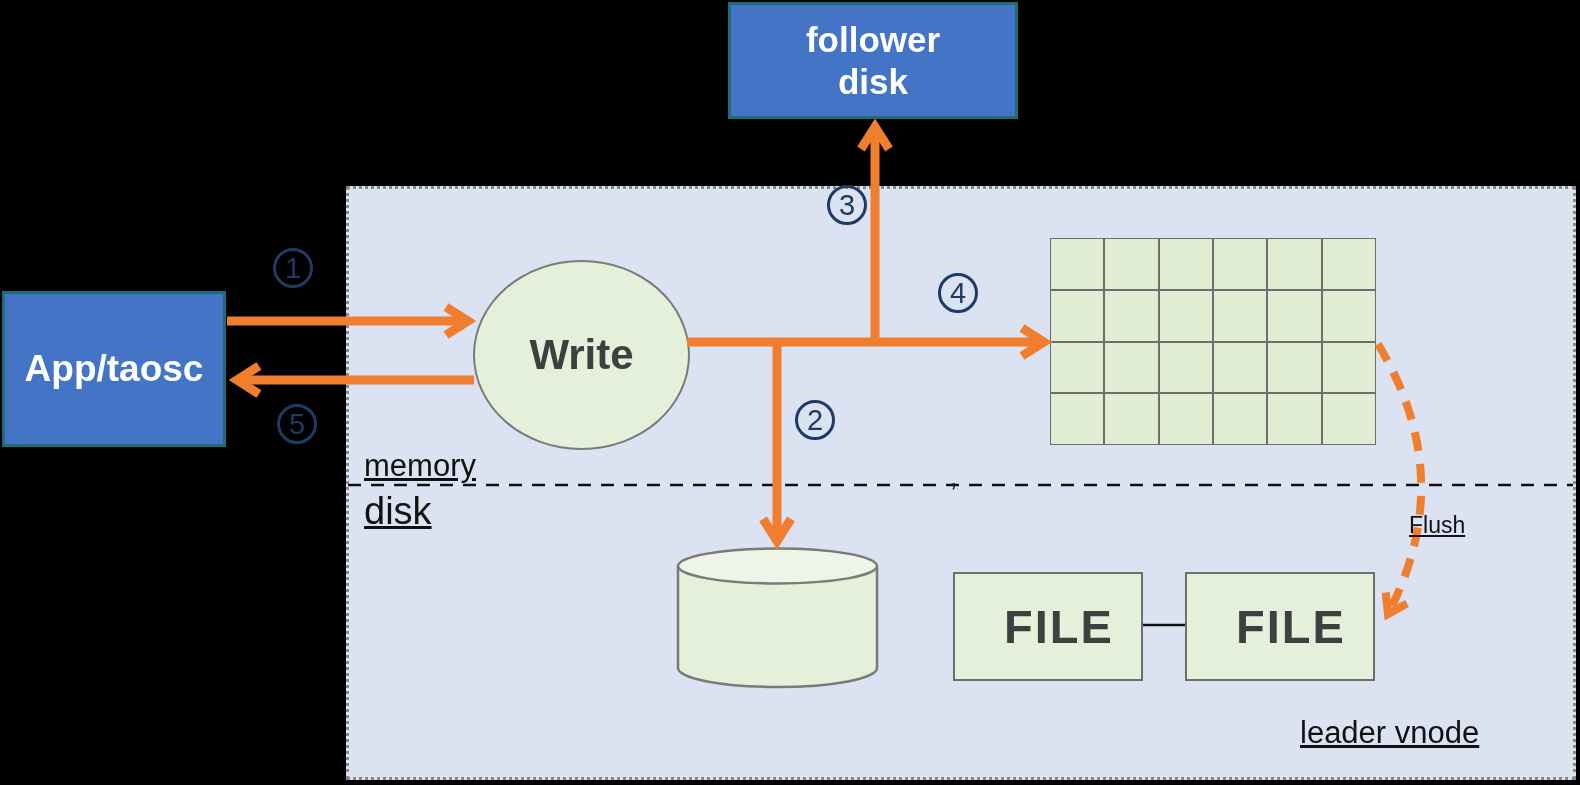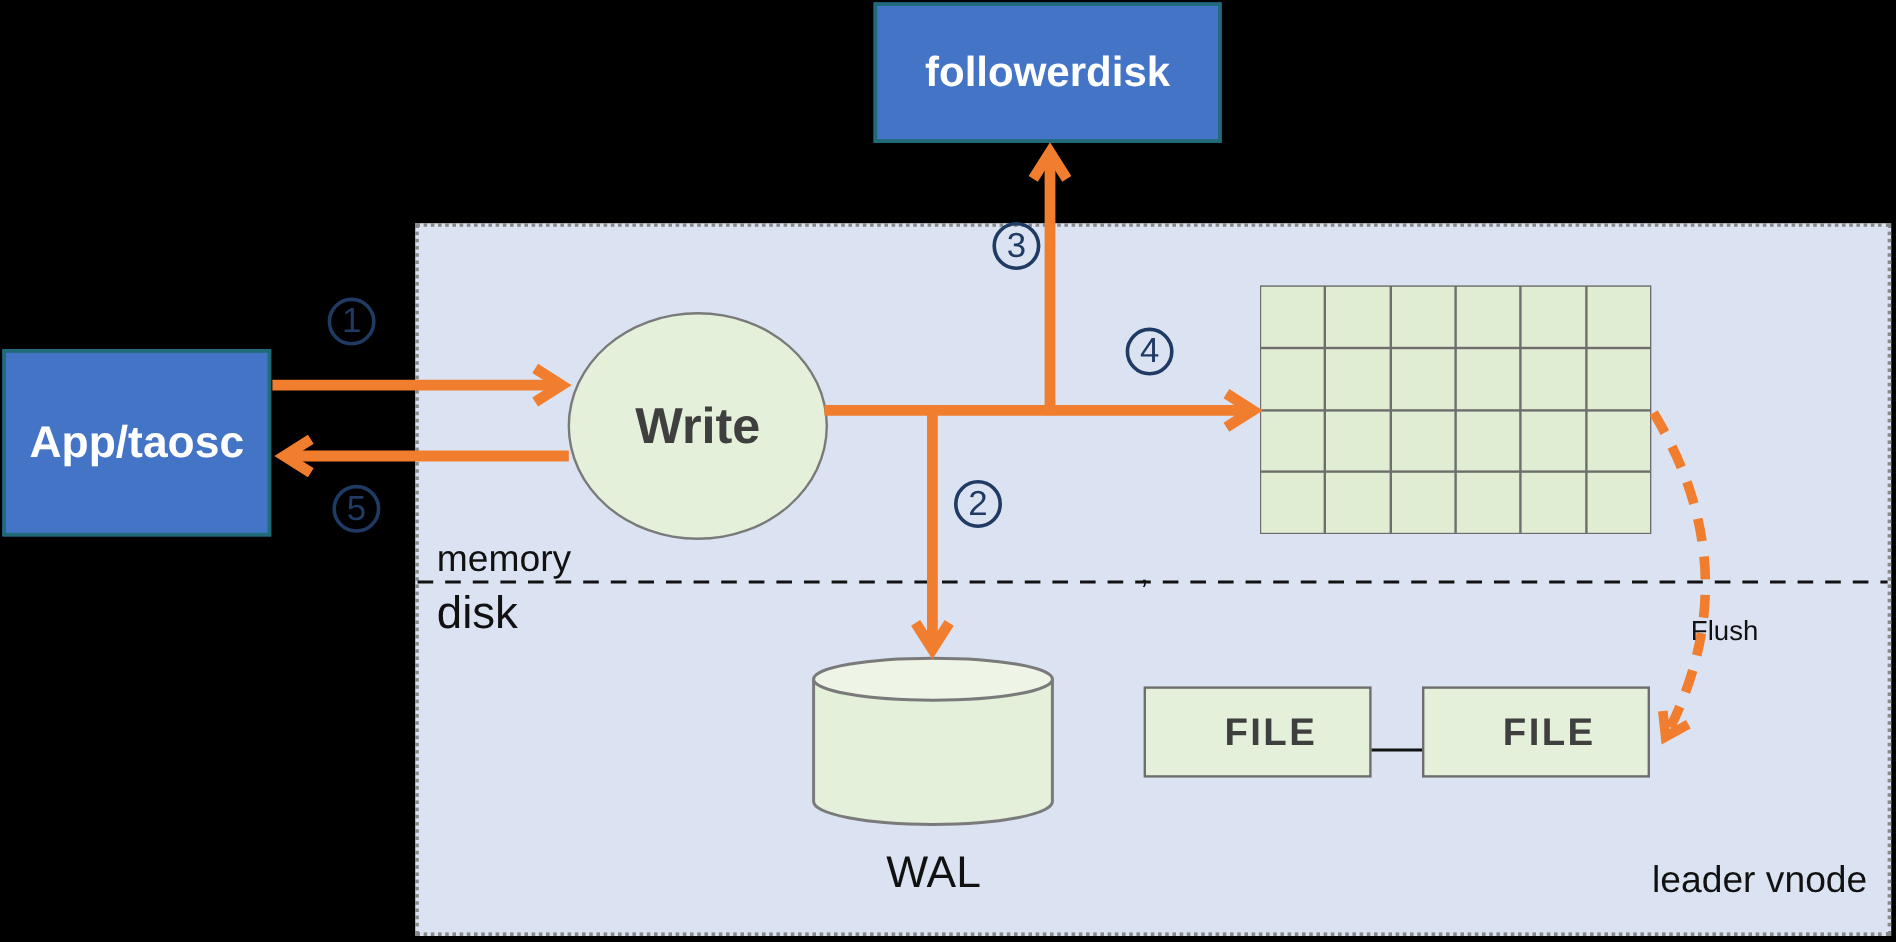--- a/index.html
+++ b/index.html
@@ -26,21 +26,21 @@
     position:absolute;left:346px;top:186px;width:1230px;height:594px;
     background:var(--region-fill);
     border:3px dotted var(--region-border);
     box-sizing:border-box;z-index:1;
   }
 
   
   .blue-node{
     position:absolute;background:var(--node-blue);
     border:3px solid var(--node-blue-border);box-sizing:border-box;
-    display:flex;flex-direction:row;align-items:center;justify-content:center;
+    display:flex;flex-direction:column;align-items:center;justify-content:center;
     color:#ffffff;font-weight:bold;text-align:center;z-index:2;
   }
   .follower-node{left:728px;top:2px;width:290px;height:117px;font-size:35px;line-height:1.2;}
   .app-node{left:2px;top:291px;width:224px;height:156px;font-size:37px;}
 
   
   .write-node{
     position:absolute;left:473px;top:260px;width:217px;height:190px;
     background:var(--node-green);border:2.5px solid var(--node-green-border);
     border-radius:50%;box-sizing:border-box;
@@ -51,48 +51,48 @@
   
   .mem-table{
     position:absolute;left:1050px;top:238px;width:326px;height:207px;
     display:grid;border:1.5px solid var(--grid-line);box-sizing:border-box;
     background:var(--grid-line);gap:2px;padding:0;z-index:2;
   }
   .mem-cell{background:var(--grid-cell);}
 
   
   .file-node{
-    position:absolute;width:190px;height:76px;top:572px;
+    position:absolute;width:190px;height:109px;top:572px;
     background:var(--node-green);border:2.5px solid var(--grid-line);box-sizing:border-box;
     display:flex;align-items:center;justify-content:center;
-    font-size:32px;font-weight:bold;color:var(--text-dark);letter-spacing:2px;z-index:2;padding-left:22px;
+    font-size:47px;font-weight:bold;color:var(--text-dark);letter-spacing:2px;z-index:2;padding-left:22px;
   }
   .file-left{left:953px;}
   .file-right{left:1185px;}
 
   
   .step-badge{
     position:absolute;width:40px;height:40px;border:3.5px solid var(--step-navy);
     border-radius:50%;box-sizing:border-box;color:var(--step-navy);
     display:flex;align-items:center;justify-content:center;
     font-size:29px;font-weight:500;z-index:5;background:transparent;
   }
   .step-1{left:273px;top:248px;}
   .step-2{left:795px;top:400px;}
   .step-3{left:827px;top:185px;}
   .step-4{left:938px;top:273px;}
   .step-5{left:277px;top:404px;}
 
   
-  .txt{position:absolute;color:var(--label-black);z-index:4;white-space:nowrap;}
+  .txt{position:absolute;color:var(--label-black);z-index:4;white-space:nowrap;text-decoration:underline;}
   .memory-label{left:364px;top:448px;font-size:31px;}
   .disk-label{left:364px;top:490px;font-size:38px;}
   .wal-label{left:678px;top:706px;width:200px;text-align:center;font-size:37px;}
   .flush-label{left:1409px;top:512px;font-size:23px;}
-  .leader-label{left:1300px;top:715px;width:256px;text-align:right;font-size:31px;}
+  .leader-label{left:1300px;top:715px;width:256px;font-size:31px;}
   .stray-mark{left:950px;top:462px;font-size:26px;}
 
   svg.overlay{position:absolute;left:0;top:0;width:1580px;height:785px;z-index:3;pointer-events:none;}
 </style>
 </head>
 <body>
 
 <div class="stage">
 
   <div class="leader-region"></div>
@@ -186,18 +186,17 @@
   </div>
   <div class="step-badge step-4">
     <span>4</span>
   </div>
   <div class="step-badge step-5">
     <span>5</span>
   </div>
 
   <div class="txt memory-label">memory</div>
   <div class="txt disk-label">disk</div>
-  <div class="txt wal-label">WAL</div>
   <div class="txt flush-label">Flush</div>
   <div class="txt leader-label">leader vnode</div>
   <div class="txt stray-mark">,</div>
 
 </div>
 
 </body></html>

